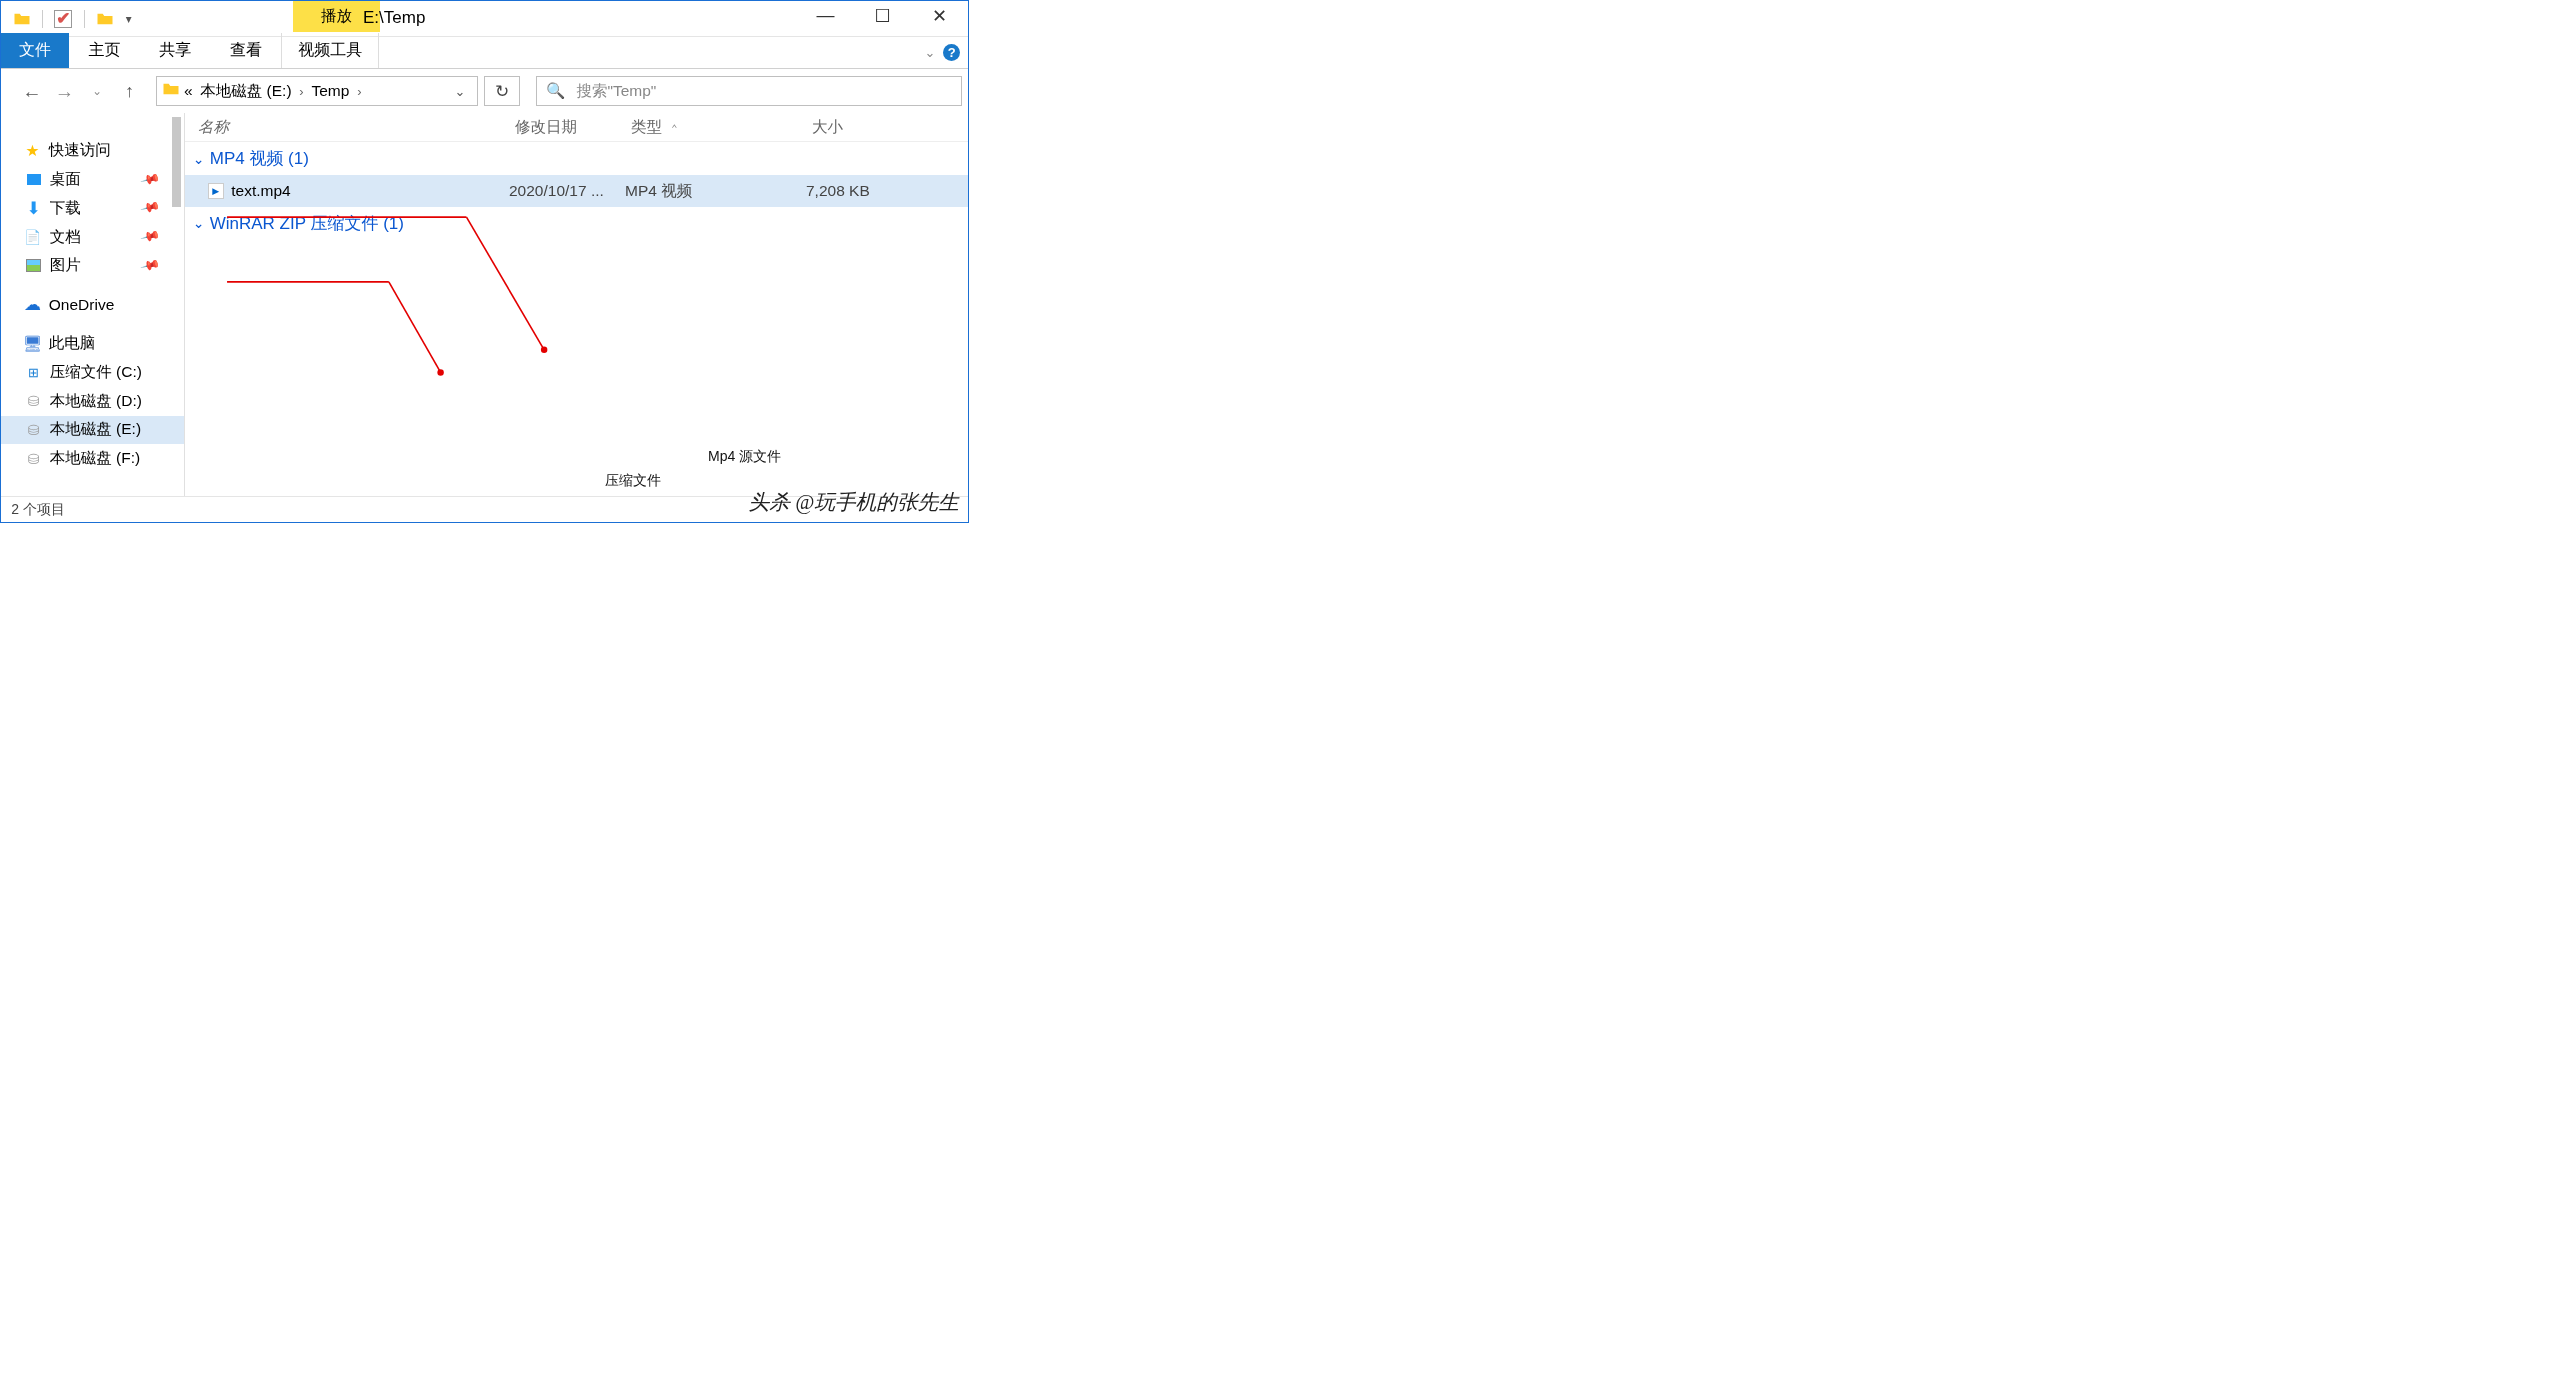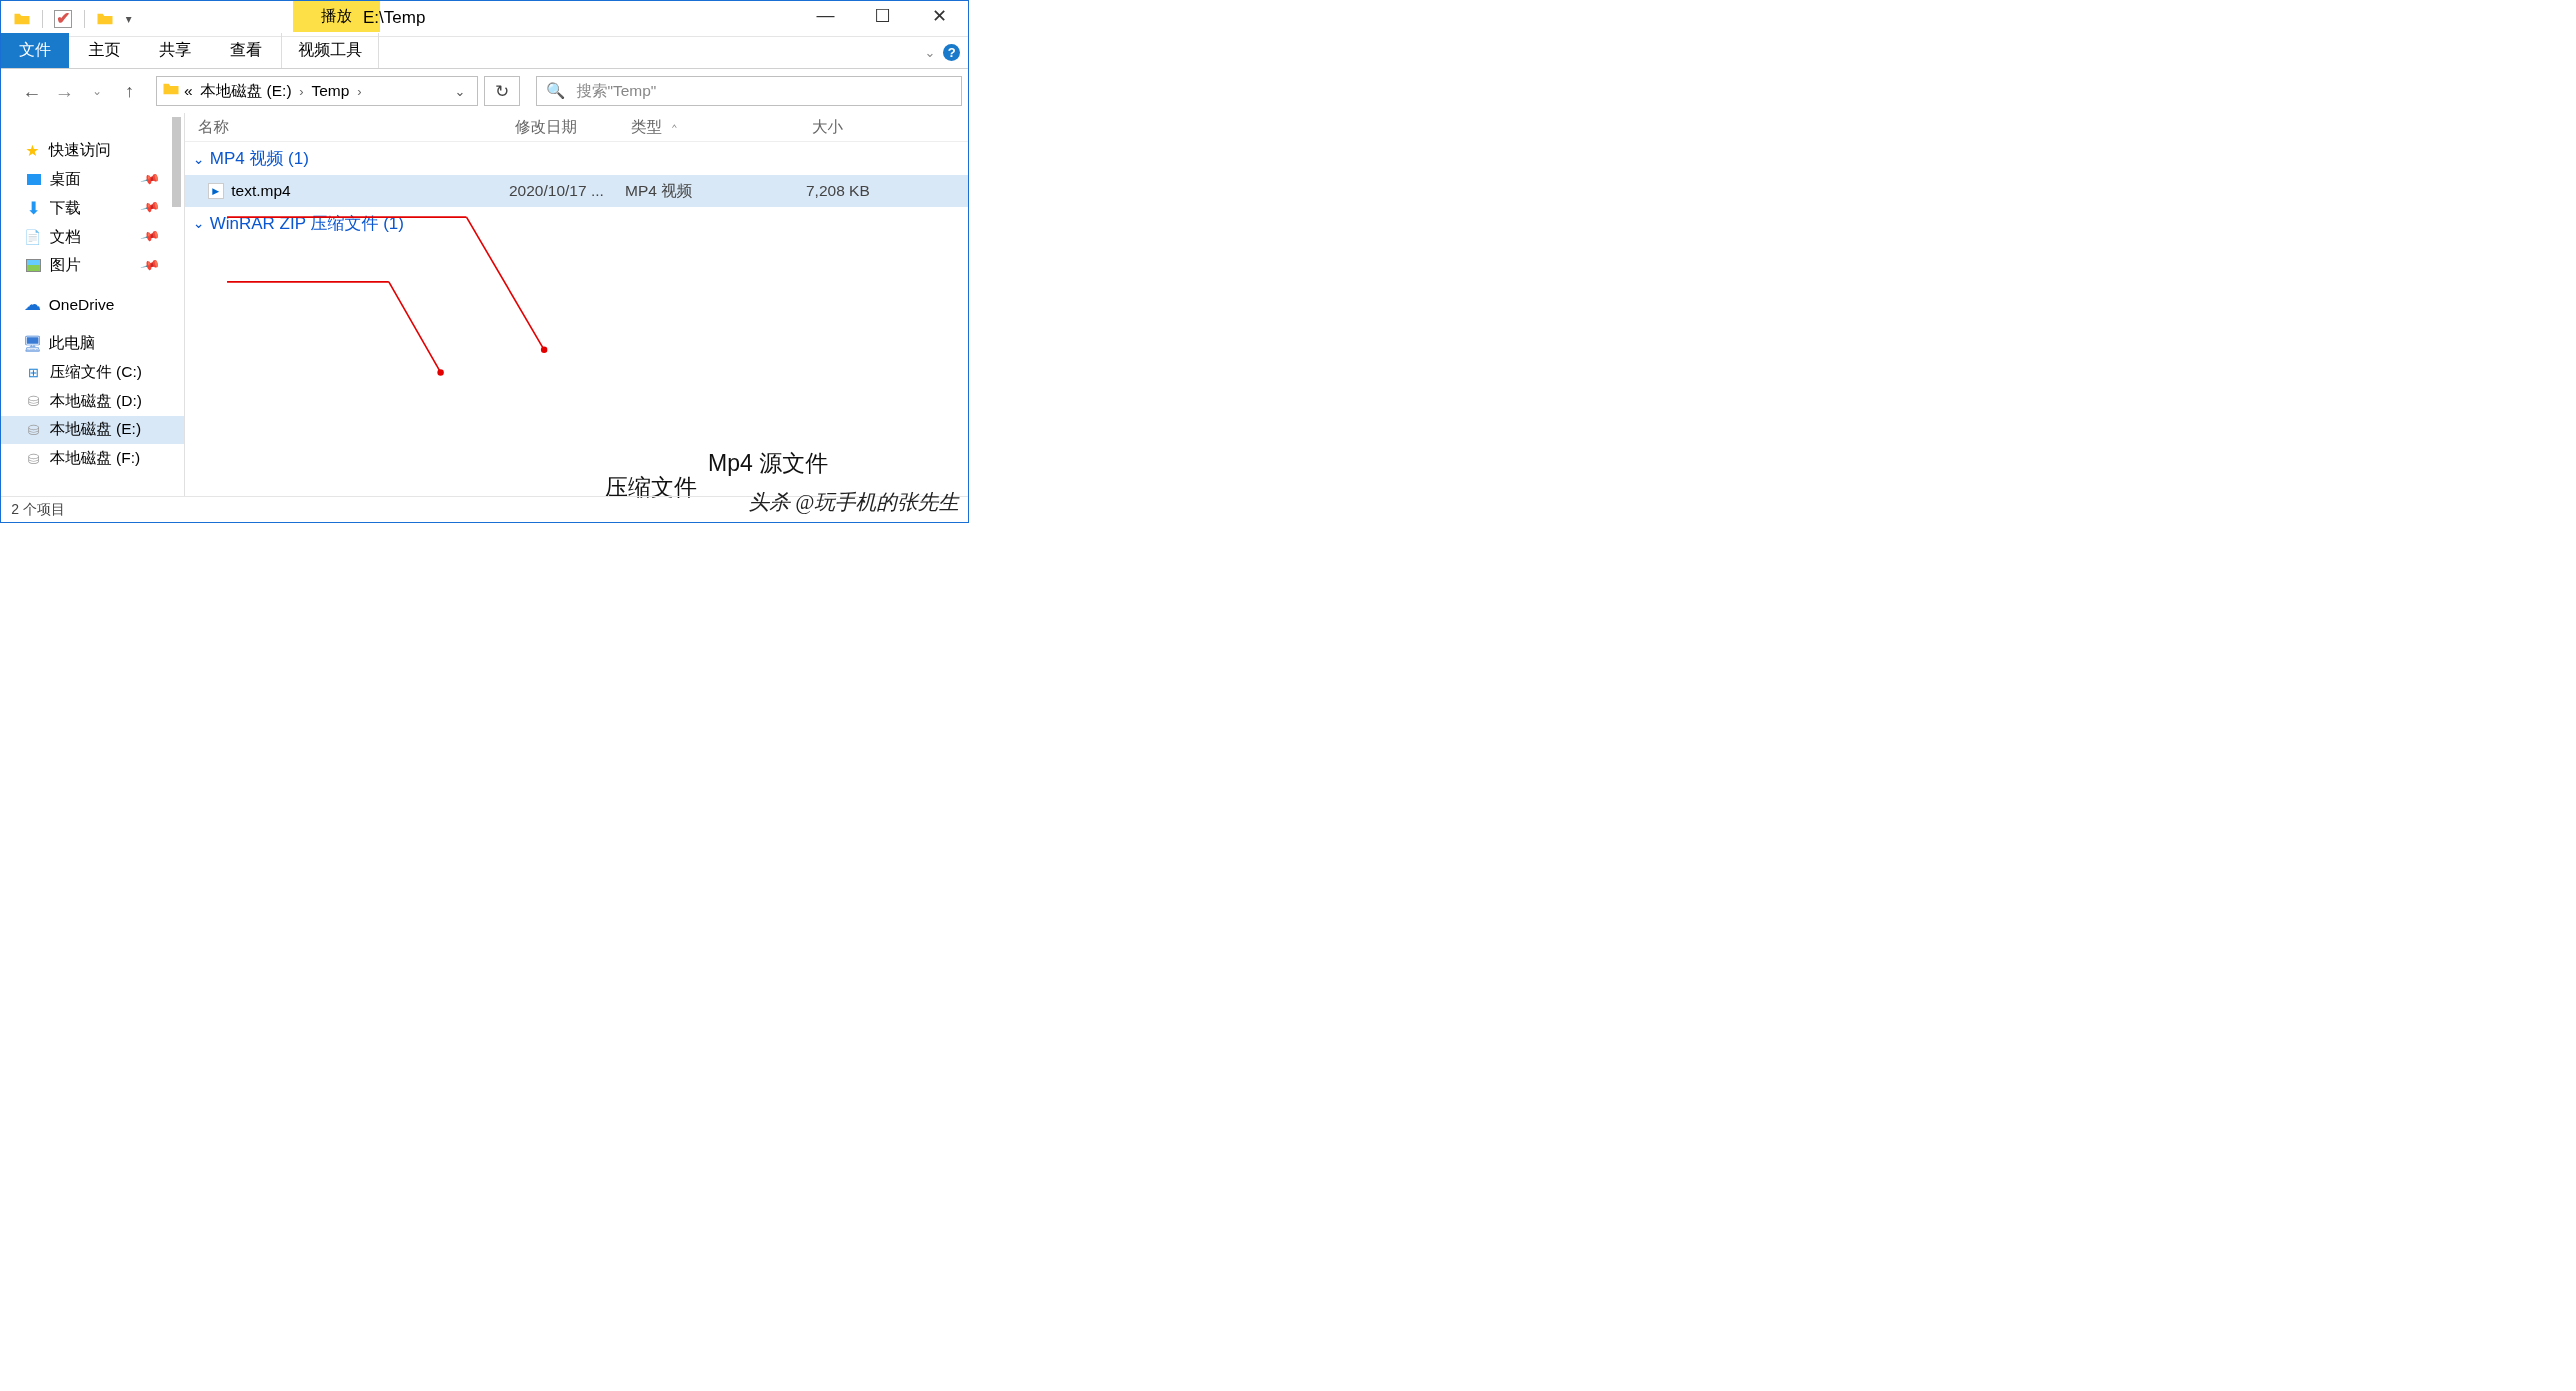--- a/index.html
+++ b/index.html
@@ -193,21 +193,21 @@
 }
 .col-head{
   display:flex;
   height:29px;
   align-items:center;
   border-bottom:0.6px solid #eee;
   color:#666;
   padding-left:13px;
 }
 .col-head .sort-arrow{font-size:10.3px;color:#888;margin-left:auto;margin-right:13px;}
-.c-name{width:317px;}
+.c-name{width:317px;font-style:italic;}
 .c-date{width:116px;}
 .c-type{width:181px;font-family:Liberation Mono, monospace;}
 .c-size{width:129px;}
 .c-type{position:relative;}
 
 .group-row{
   display:flex;align-items:center;
   padding:5.2px 0 5.2px 7.8px;
   color:#0b57d0;font-size:17px;
   gap:5.2px;
@@ -238,21 +238,21 @@
 }
 
 
 .overlay{
   position:absolute;
   pointer-events:none;
   left:0;top:0;width:100%;height:100%;
 }
 .overlay svg{width:100%;height:100%;}
 .ann-text{
-  position:absolute;font-size:23px;color:#111;
+  position:absolute;font-size:14px;color:#111;
 }
 .ann1{left:420px;top:359px;}
 .ann2{left:523px;top:335px;}
 .watermark{
   position:absolute;right:9px;bottom:6.5px;
   font-size:20.7px;font-style:italic;color:#222;
   font-family:"KaiTi","STKaiti",serif;
 }
 </style>
 </head>

